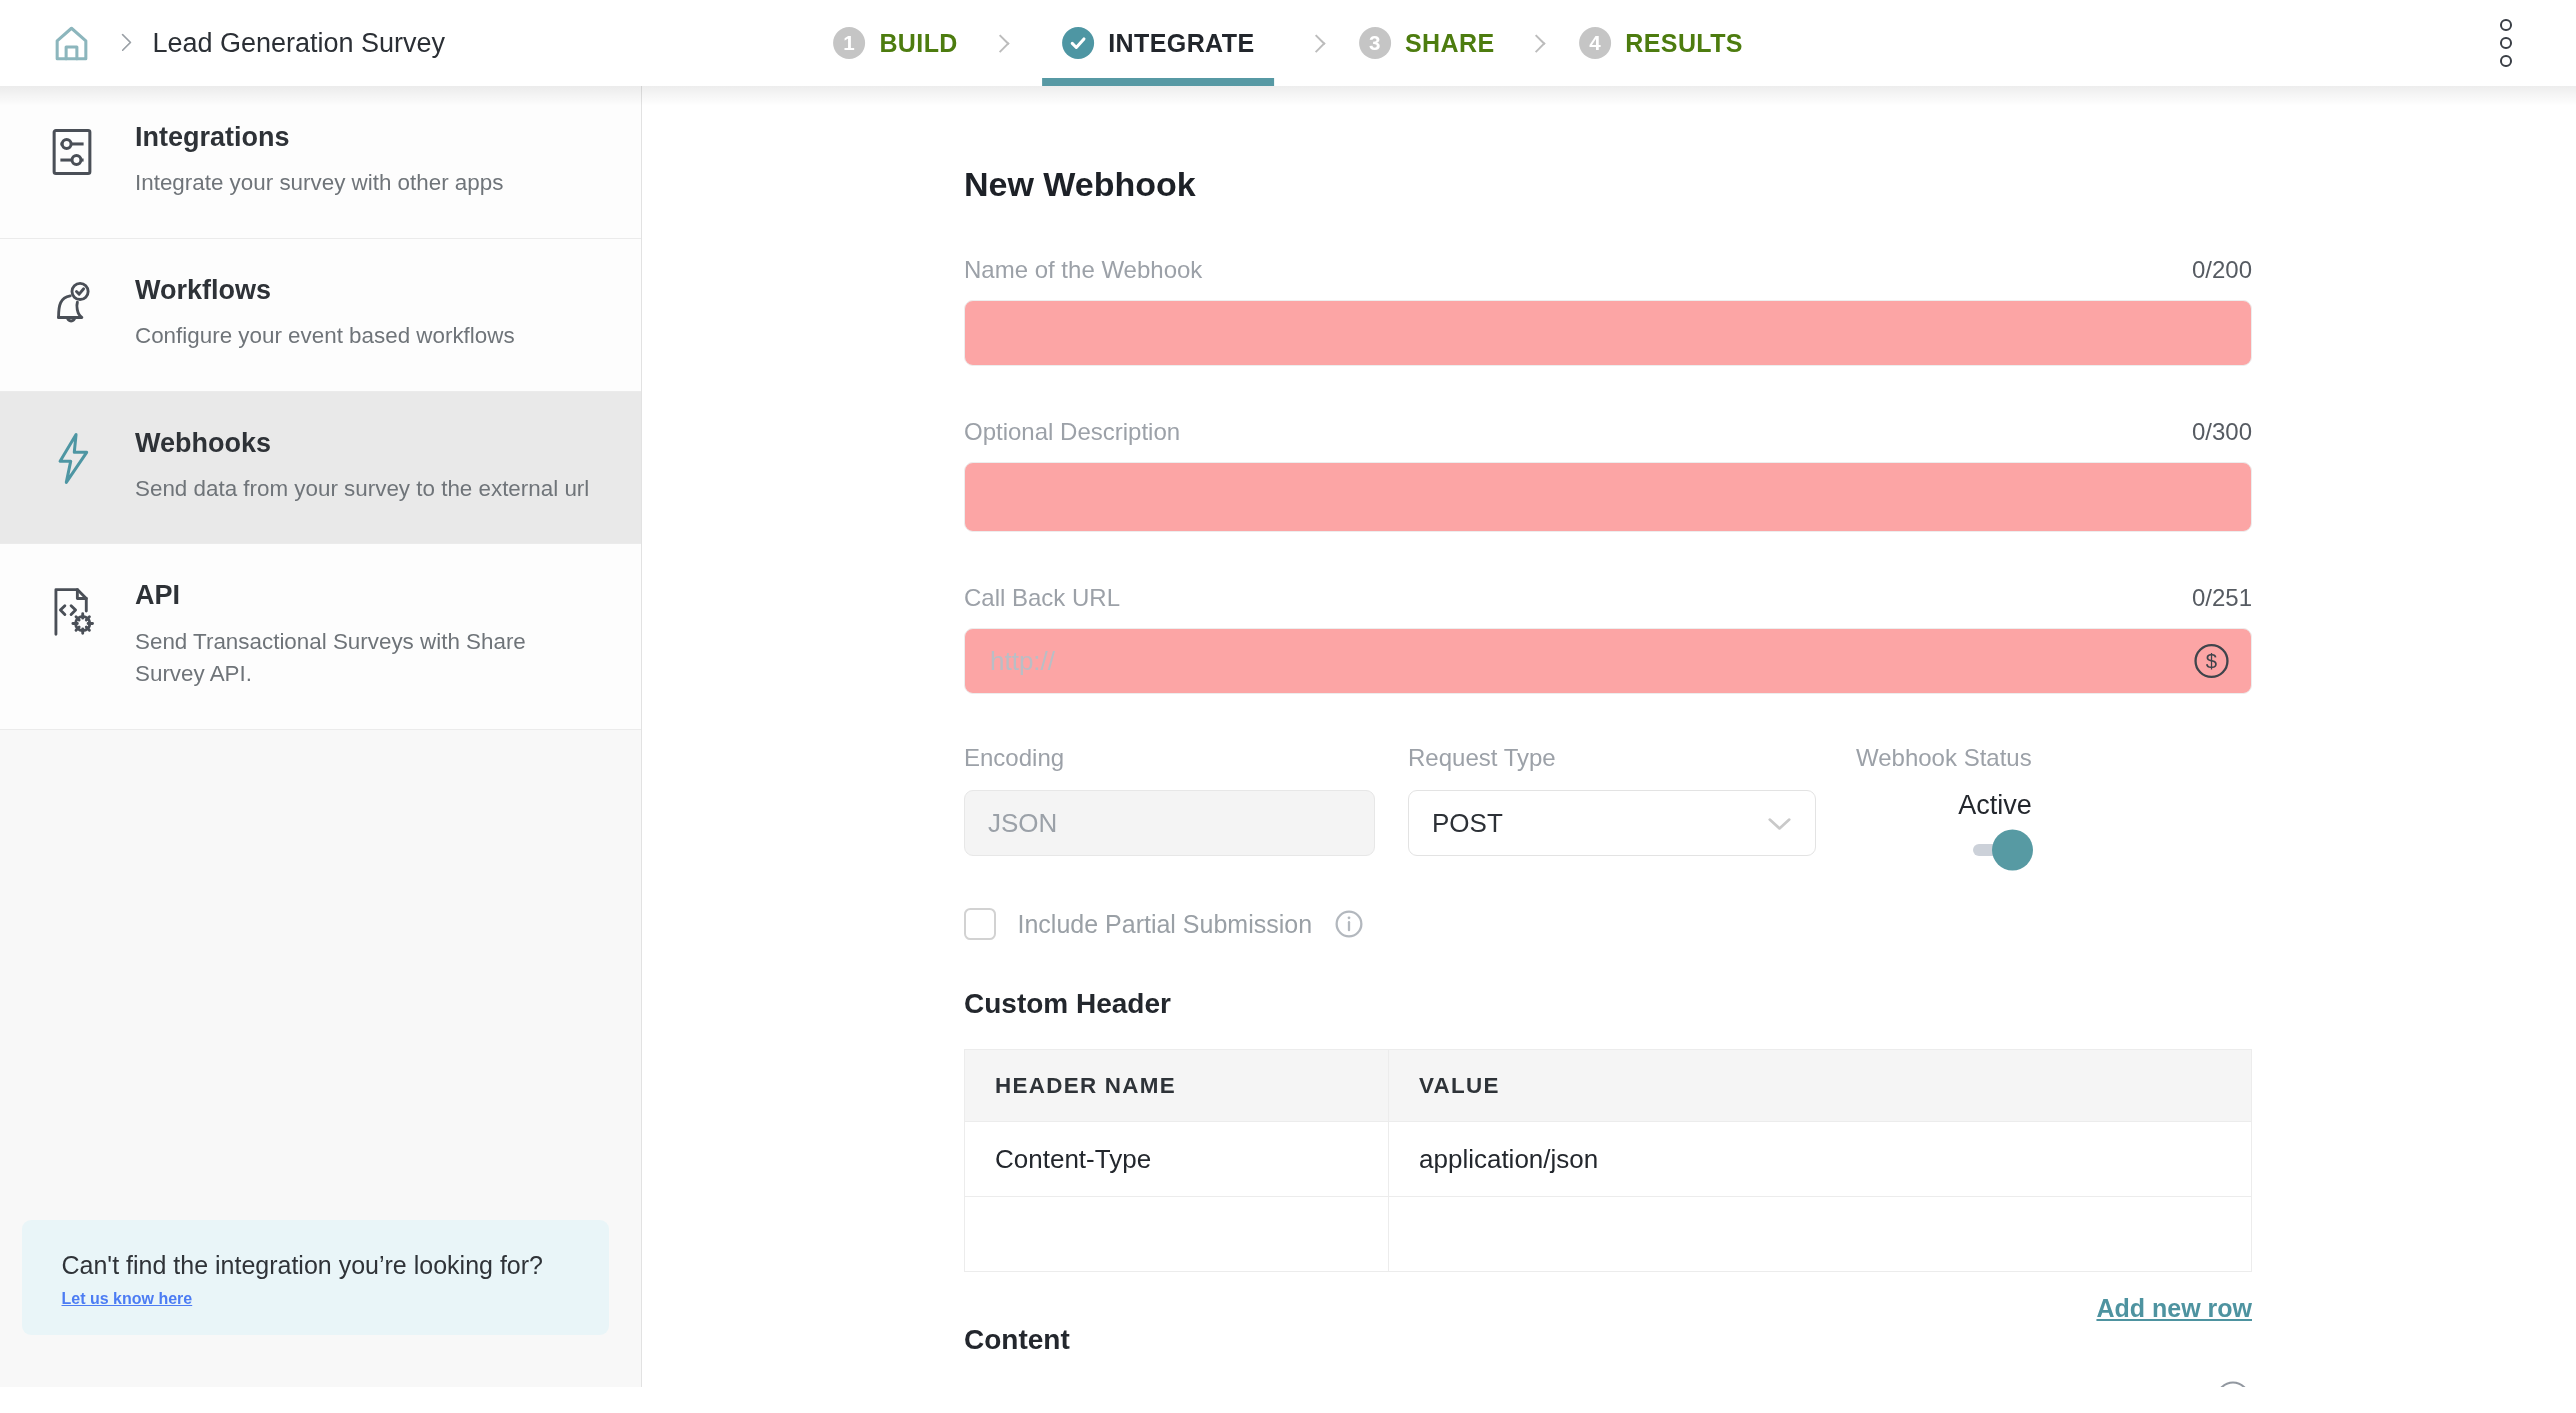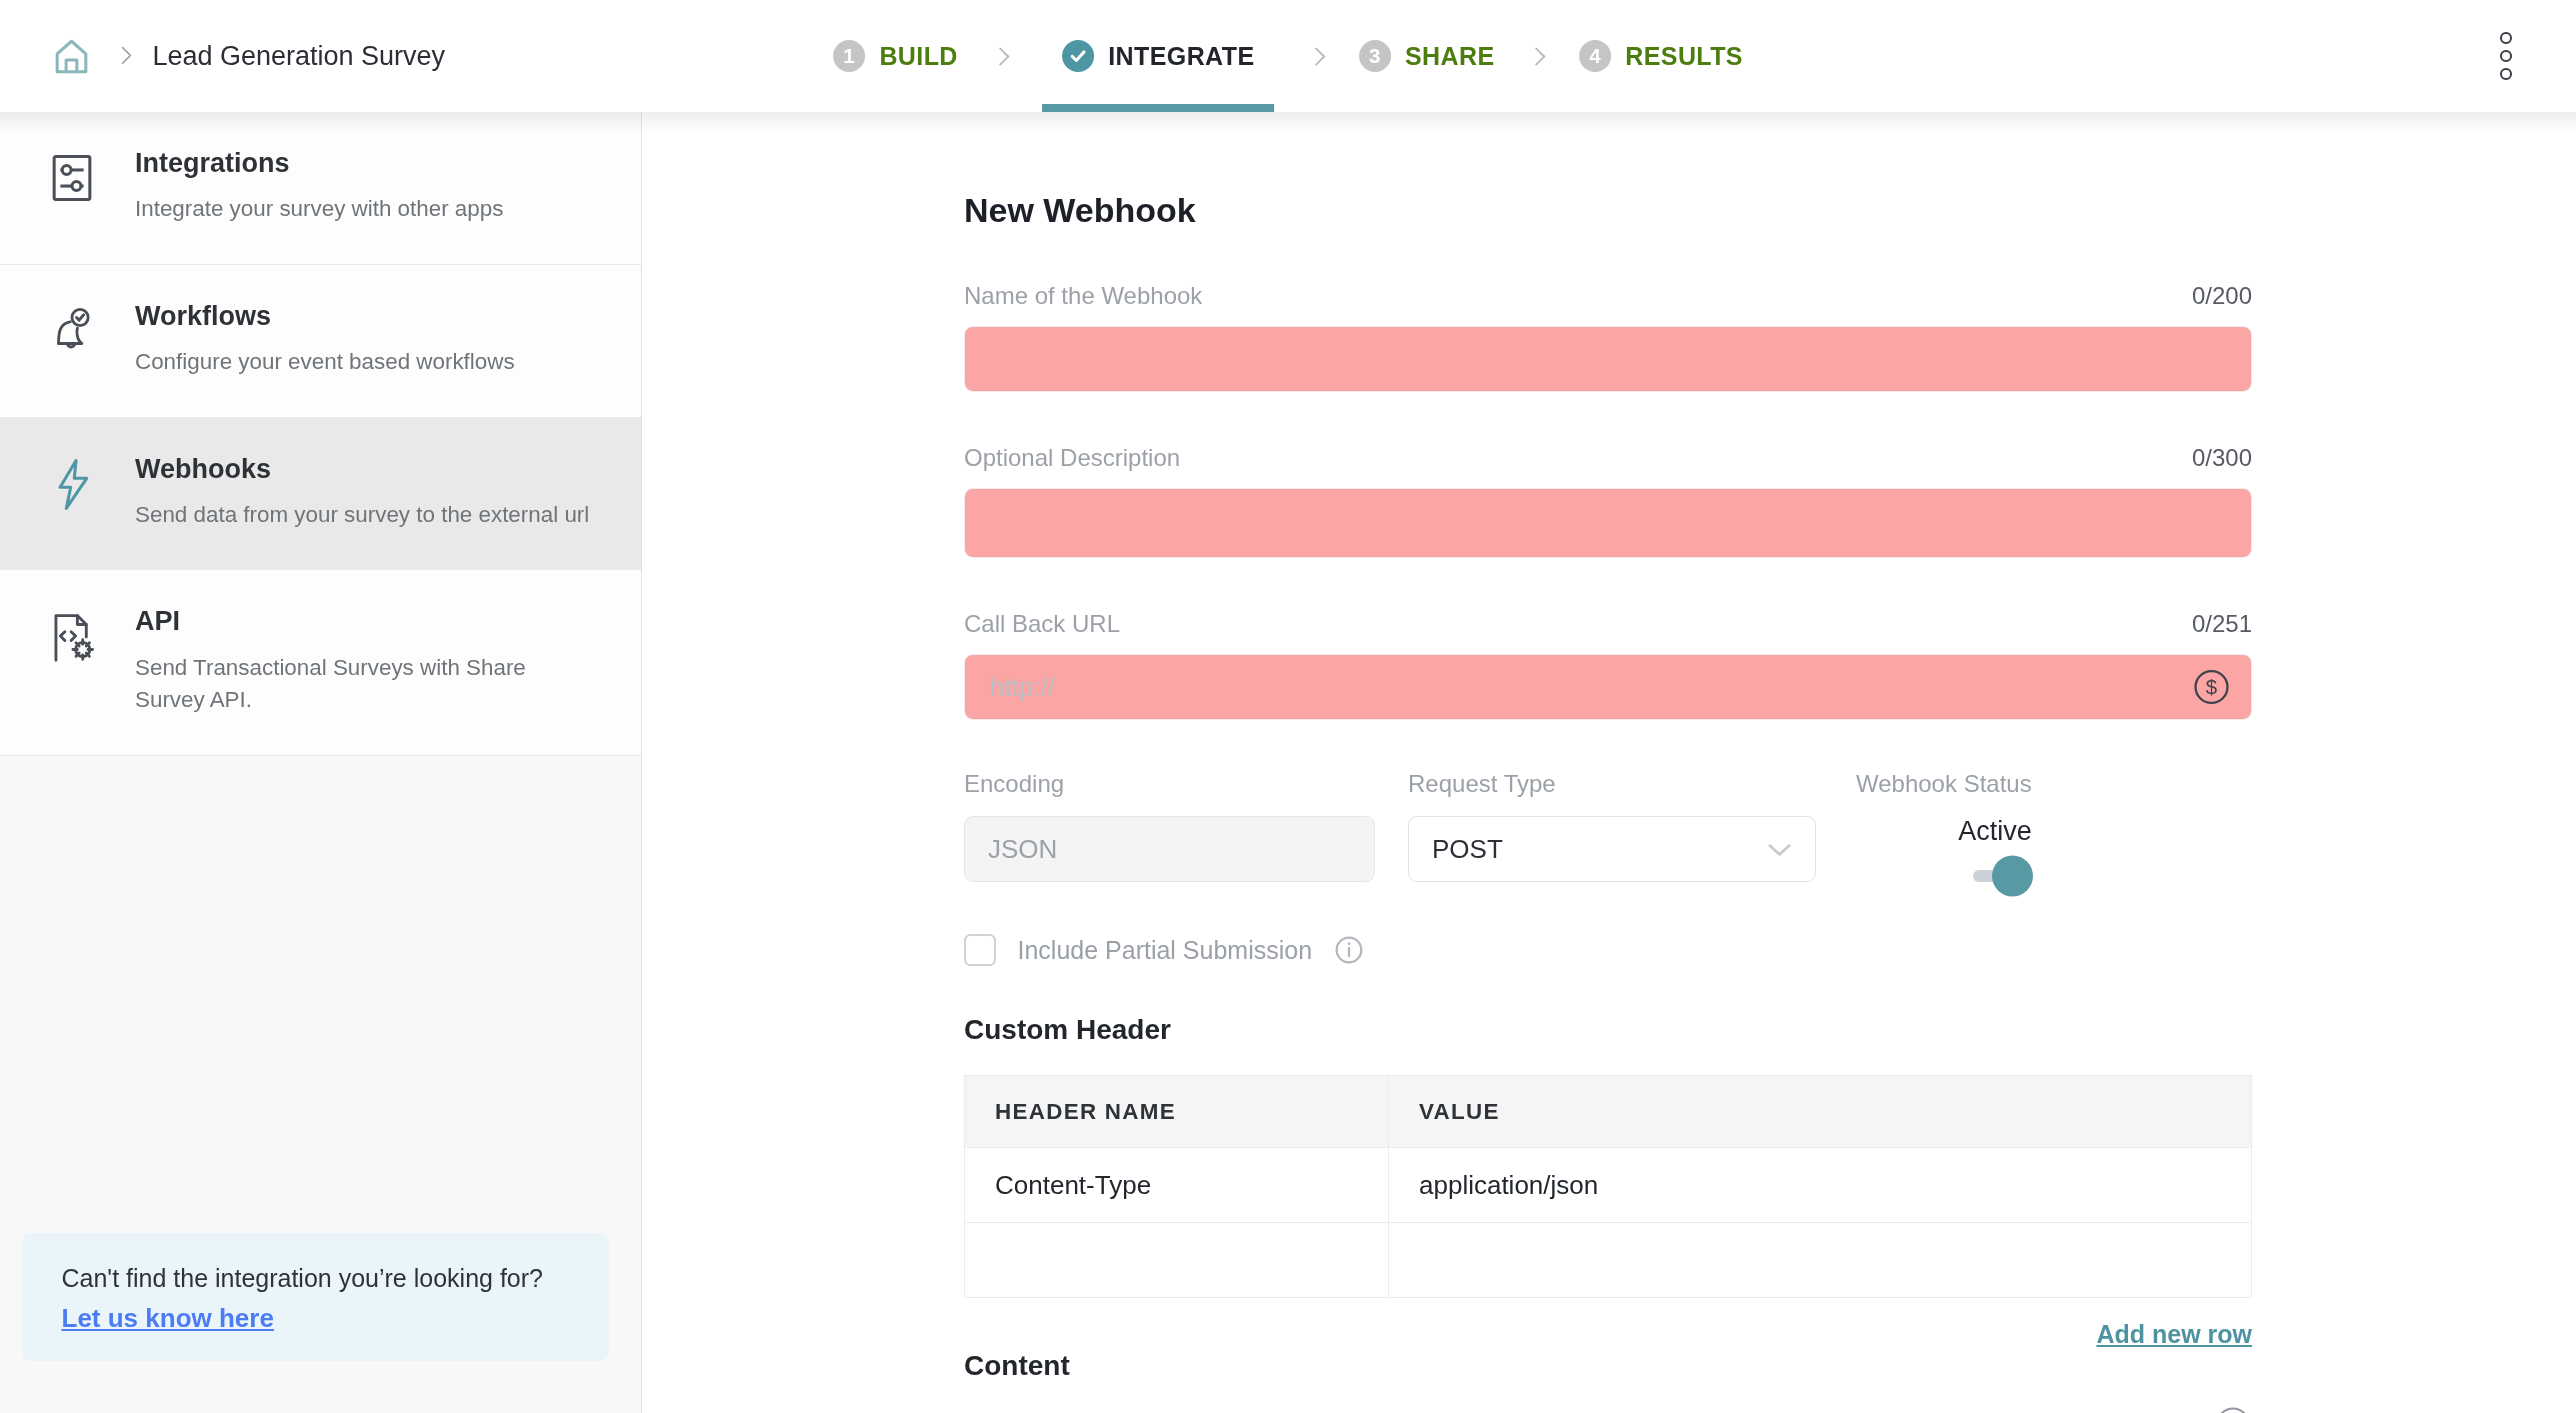--- a/index.html
+++ b/index.html
@@ -4,21 +4,21 @@
 <style>
   * { margin:0; padding:0; box-sizing:border-box; }
   html,body { background:#ffffff; }
   #app {
     position:relative; width:2576px; height:1413px; overflow:hidden;
     font-family:"Liberation Sans", sans-serif; color:#23272e; background:#fff;
   }
 
   
   .header {
-    position:relative; height:112px; background:#fff;
+    position:relative; height:86px; background:#fff;
     display:flex; align-items:center; justify-content:space-between;
     padding:0 57px 0 50px;
     gap:12px;
   }
   .breadcrumb { display:flex; align-items:center; gap:23px; }
   .crumb-title { font-size:27px; color:#2b2f35; }
   .chev {
     width:13.4px; height:13.4px; border-top:2.7px solid #9aa0a6; border-right:2.7px solid #9aa0a6;
     transform:rotate(45deg); border-radius:0.9px;
   }
@@ -63,21 +63,21 @@
   .side-item.selected .side-icon { color:#4e96a3; }
   .side-texts { display:flex; flex-direction:column; gap:14.3px; max-width:483px; }
   .side-title { font-size:27px; font-weight:bold; color:#2e3237; }
   .side-sub { font-size:22.4px; color:#6f7479; line-height:1.45; }
   .side-fill { flex:1; }
   .side-footer {
     margin:0 32px 52px 21.5px; background:#e9f5f8; border-radius:9px; padding:27px 40px;
   }
   .side-footer .q { font-size:25px; color:#2f3338; line-height:1.5; }
   .side-footer .lnk {
-    display:inline-block; margin-top:5.4px; font-size:26px; font-weight:bold;
+    display:inline-block; margin-top:5.4px; font-size:16px; font-weight:bold;
     color:#4c7cf3; text-decoration:underline; cursor:pointer;
   }
 
   
   .main { position:relative; flex:1; background:#fff; overflow:hidden; }
   .content { width:1288px; margin-left:322px; padding-top:79px; }
   .page-title { font-size:34px; font-weight:bold; color:#1d2127; }
 
   .fgroup { margin-top:52px; }
   .label-row { display:flex; justify-content:space-between; align-items:flex-end; margin-bottom:16px; }

